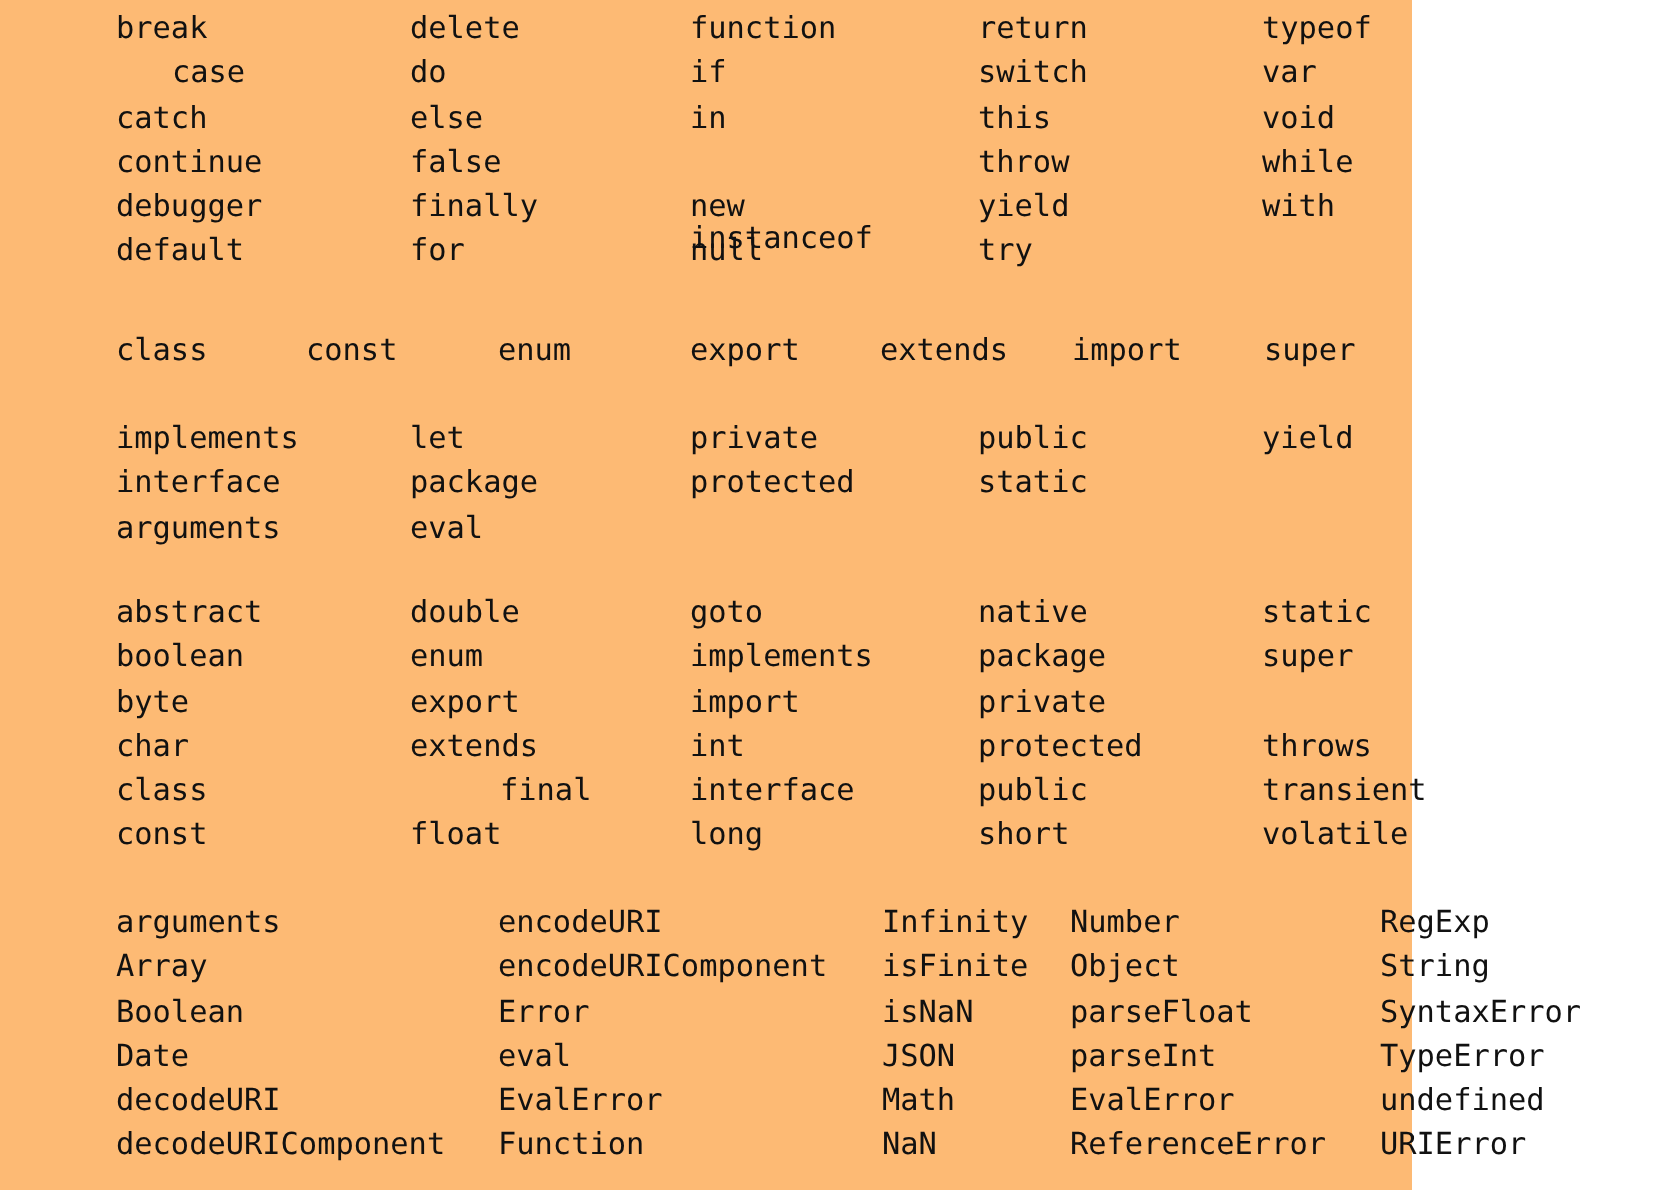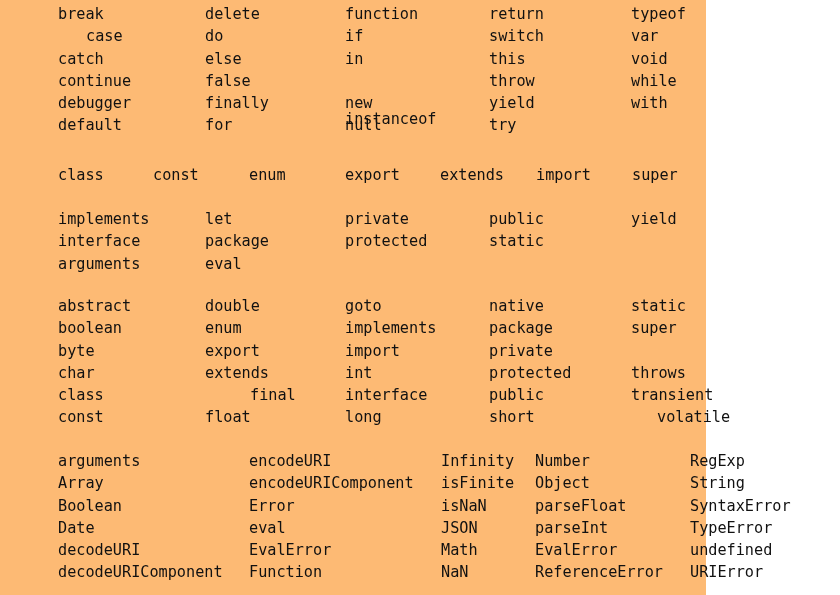--- a/index.html
+++ b/index.html
@@ -159,21 +159,21 @@
         <span class="cell" style="left: 205px; margin-left: 45px;">final</span>
         <span class="cell" style="left: 345px;">interface</span>
         <span class="cell" style="left: 489px;">public</span>
         <span class="cell" style="left: 631px;">transient</span>
       </div>
       <div class="row">
         <span class="cell" style="left: 58px;">const</span>
         <span class="cell" style="left: 205px;">float</span>
         <span class="cell" style="left: 345px;">long</span>
         <span class="cell" style="left: 489px;">short</span>
-        <span class="cell" style="left: 657px;">volatile</span>
+        <span class="cell" style="left: 631px;">volatile</span>
       </div>
     </div>
 
   <div class="block" id="block-globals">
       <div class="row">
         <span class="cell" style="left: 58px;">arguments</span>
         <span class="cell" style="left: 249px;">encodeURI</span>
         <span class="cell" style="left: 441px;">Infinity</span>
         <span class="cell" style="left: 535px;">Number</span>
         <span class="cell" style="left: 690px;">RegExp</span>

